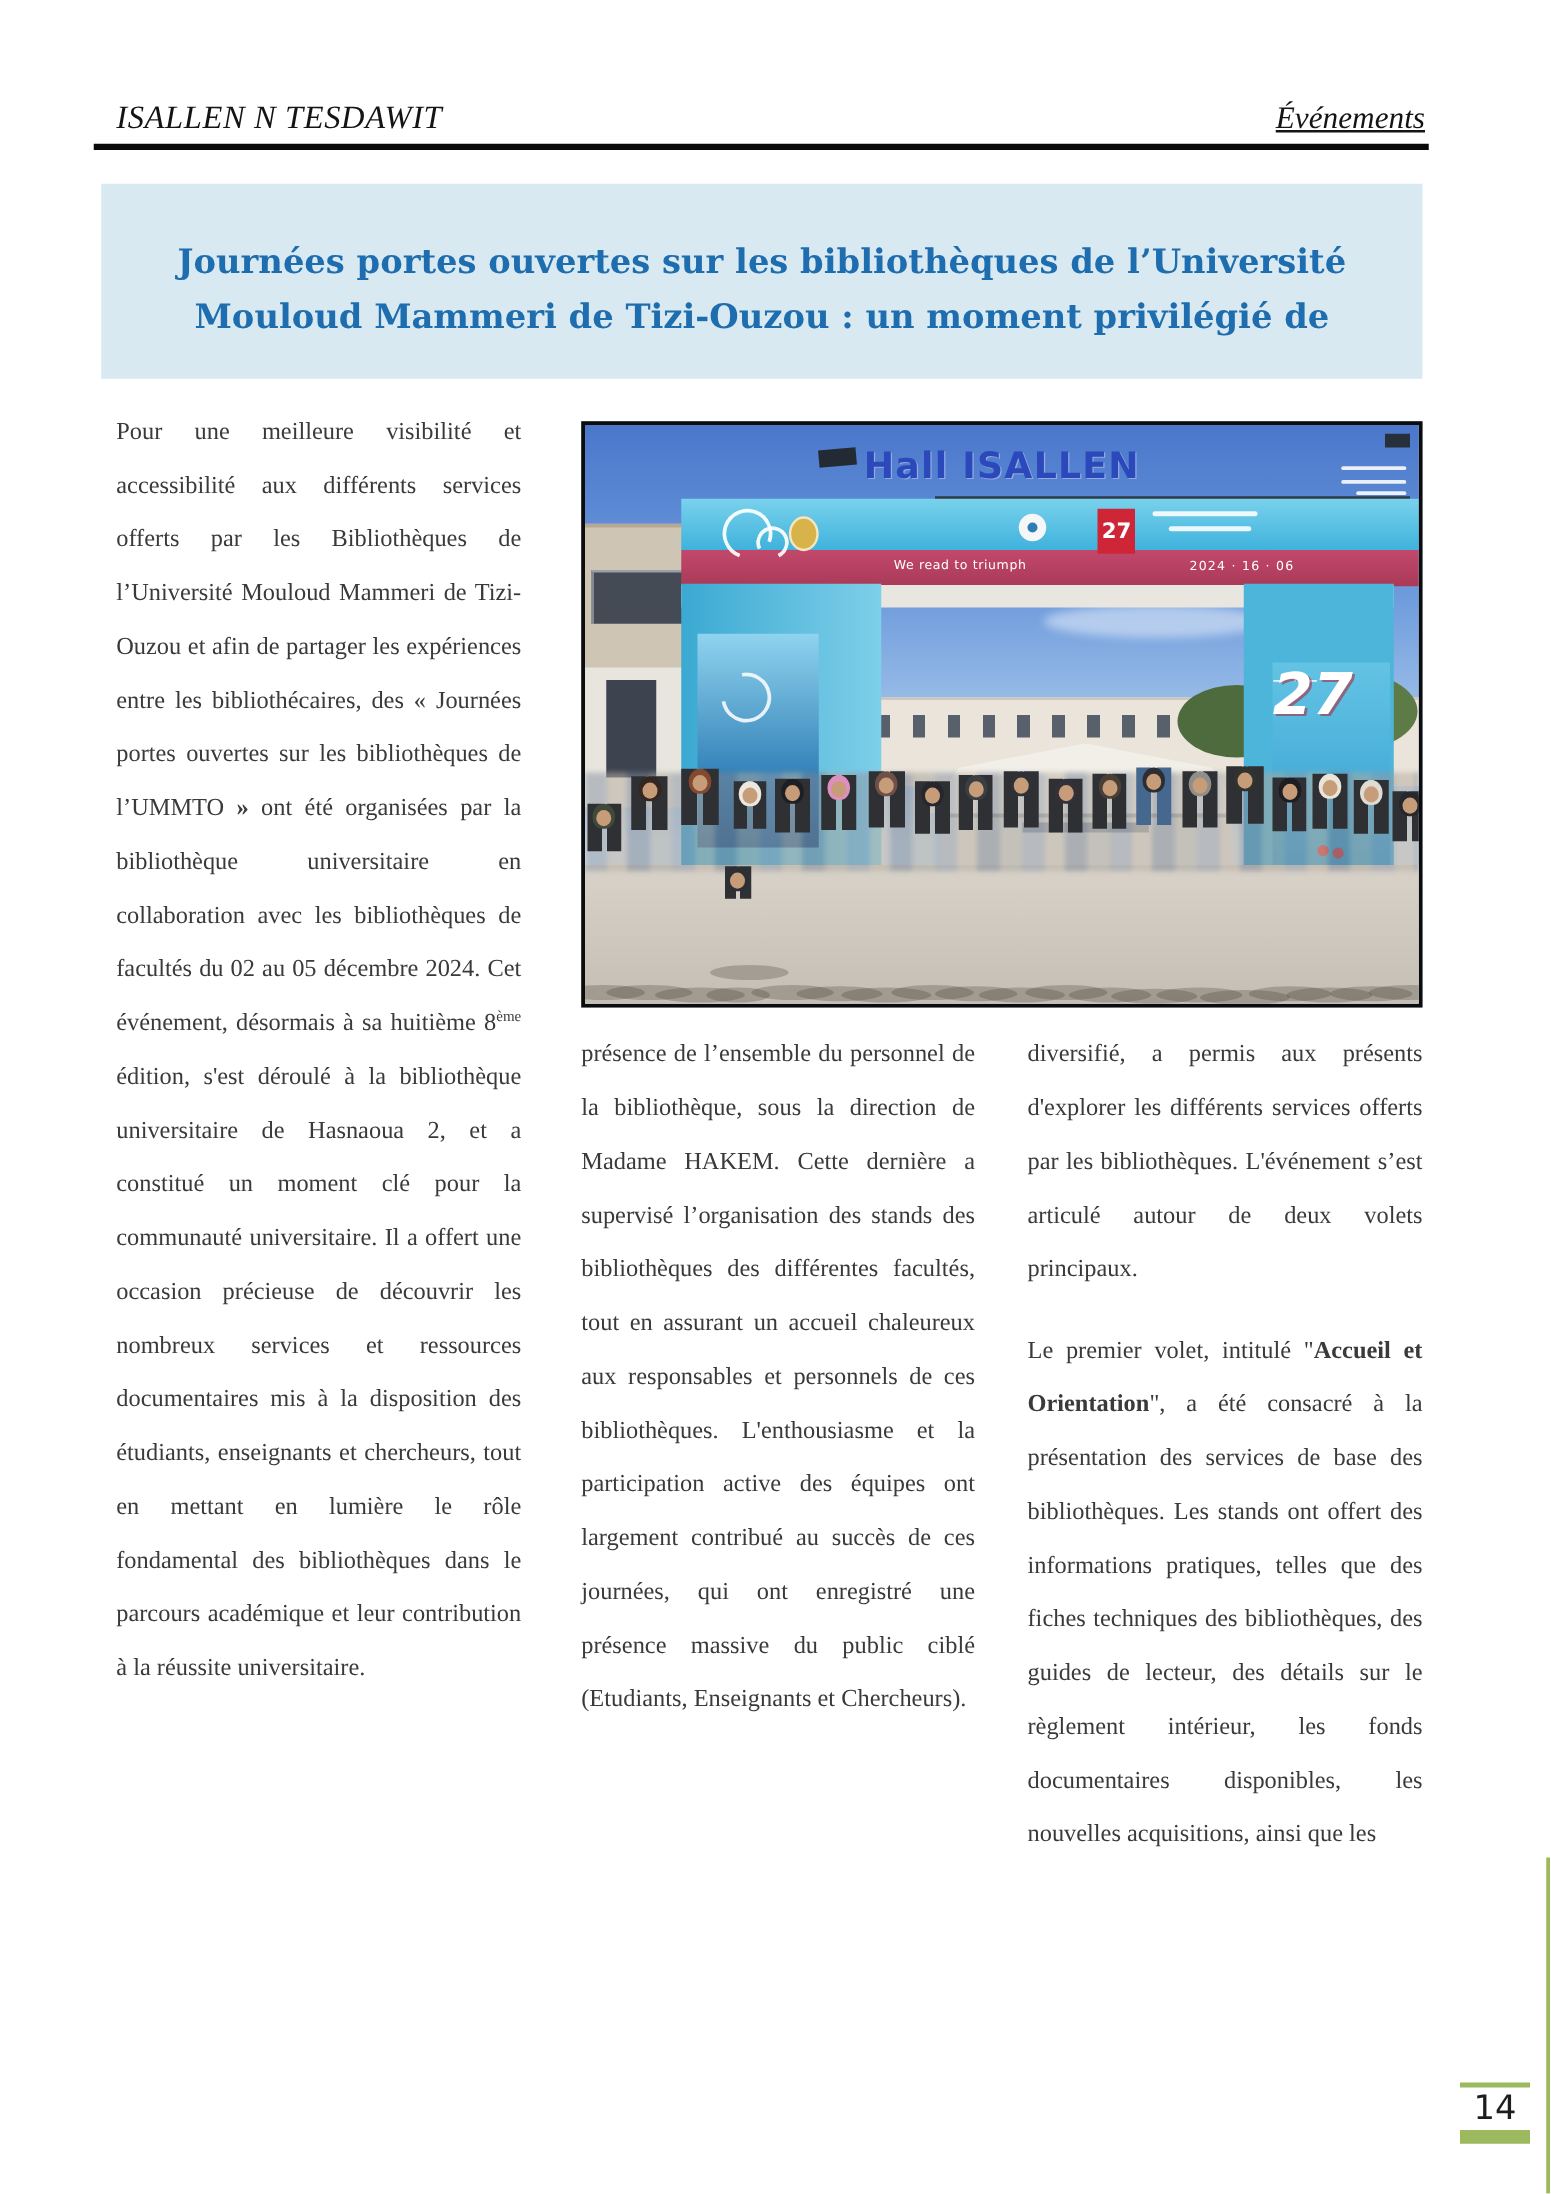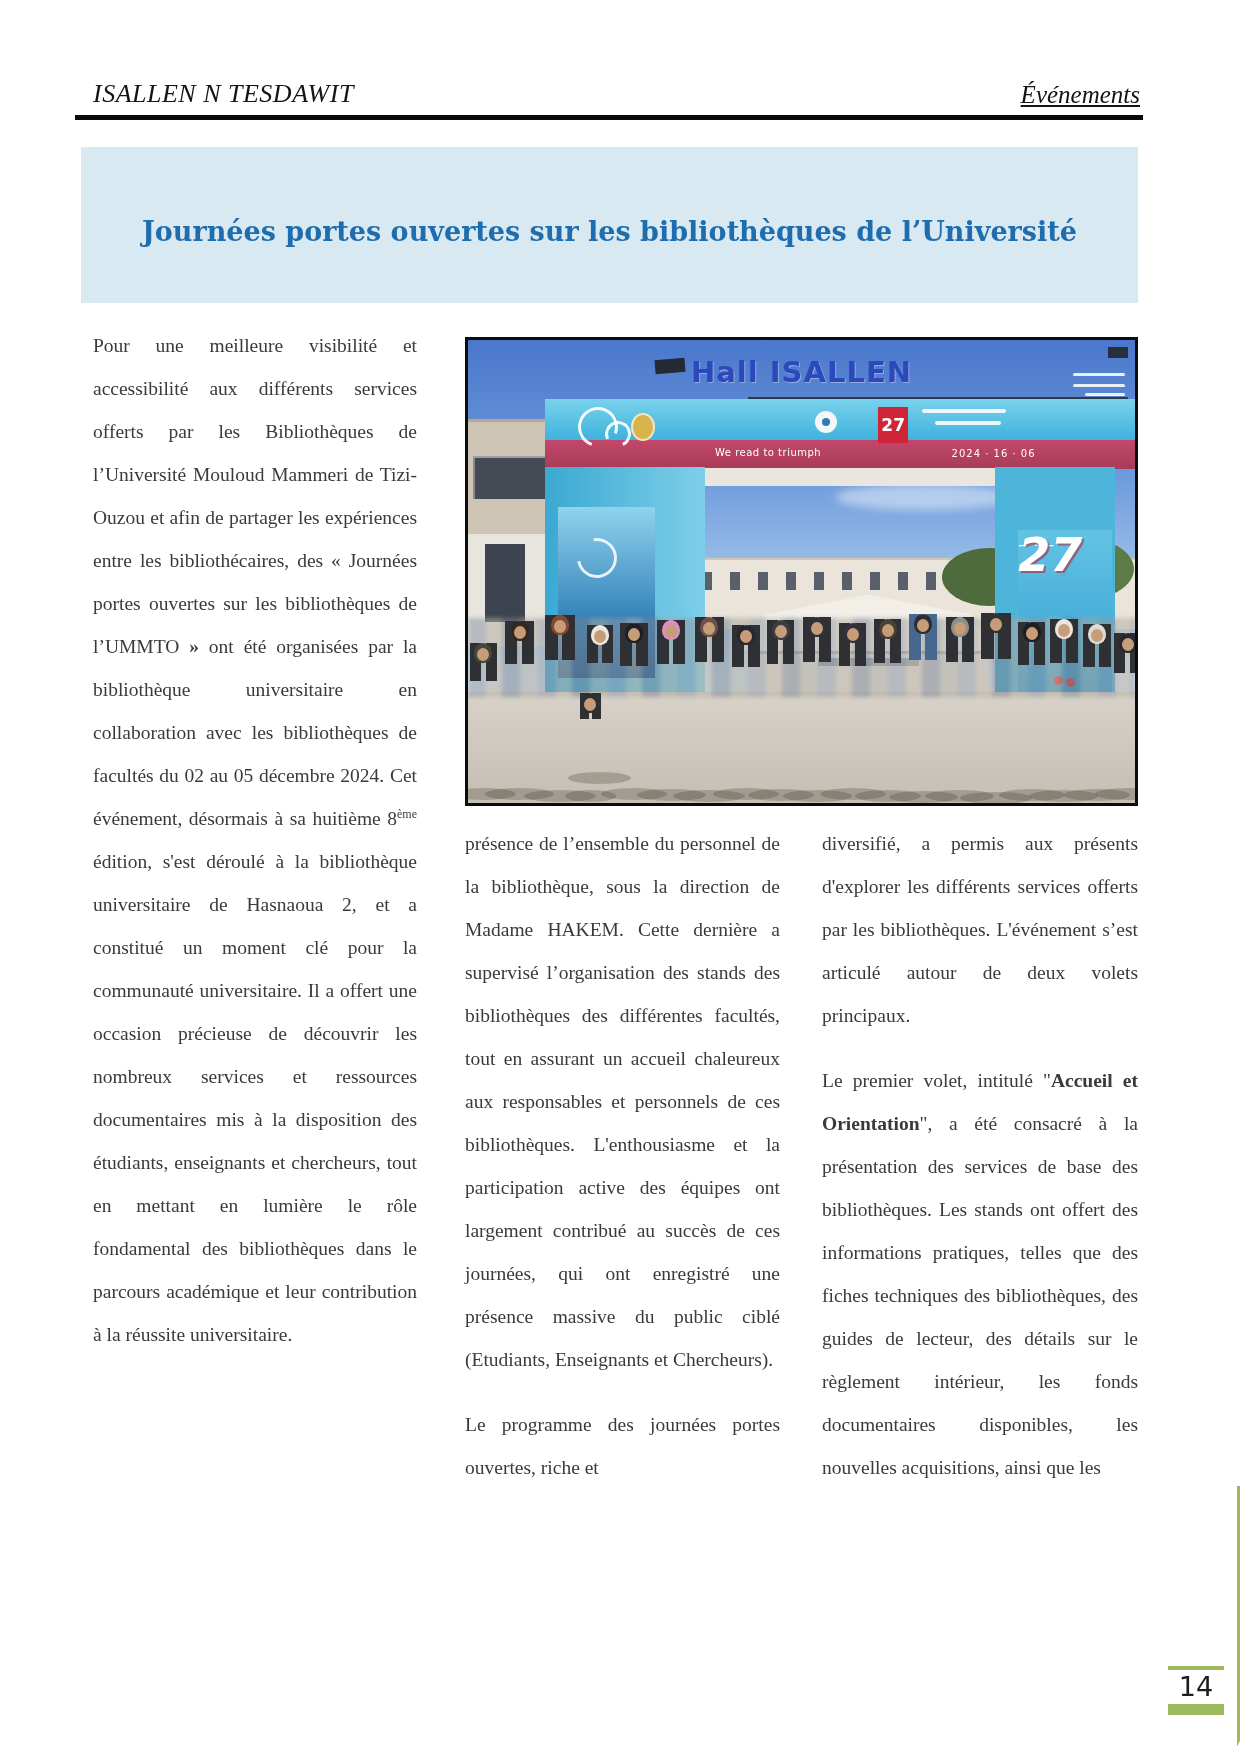--- a/index.html
+++ b/index.html
@@ -1,17 +1,17 @@
 <!DOCTYPE html>
 <html><head>
 <meta charset="utf-8">
 <style>
   html,body{margin:0;padding:0;background:#ffffff;}
   #page{position:relative;width:1241px;height:1755px;background:#ffffff;overflow:hidden;
-        font-family:"Liberation Serif",serif;color:#353535;border-radius:21px;}
+        font-family:"Liberation Serif",serif;color:#353535;}
 
   
   .hdr-left{position:absolute;left:93px;top:78px;font:italic 26px/1.2 "Liberation Serif",serif;color:#141414;letter-spacing:.5px;}
   .hdr-right{position:absolute;right:101px;top:80px;font:italic 25px/1.2 "Liberation Serif",serif;color:#141414;text-decoration:underline;}
   .hdr-rule{position:absolute;left:75px;top:115px;width:1068px;height:5px;background:#0a0a0a;}
 
   
   .banner{position:absolute;left:81px;top:147px;width:1057px;height:156px;background:#d9e9f2;
           display:flex;flex-direction:column;justify-content:center;align-items:center;padding-top:13px;box-sizing:border-box;}
   .title-line{font:bold 27px/44px "DejaVu Serif",serif;color:#1e6dae;text-align:center;white-space:nowrap;}
@@ -99,28 +99,28 @@
 <body>
 
 <div id="page">
 
   <div class="hdr-left">ISALLEN N TESDAWIT</div>
   <div class="hdr-right">Événements</div>
   <div class="hdr-rule"></div>
 
   <div class="banner" id="title-banner">
       <div class="title-line">Journées portes ouvertes sur les bibliothèques de l’Université</div>
+      <div class="title-line">Mouloud Mammeri de Tizi-Ouzou : un moment privilégié de</div>
     </div>
 
   <div class="col" id="col-left">
       <p><span>Pour une meilleure visibilité et accessibilité aux différents services offerts par les Bibliothèques de l’Université Mouloud Mammeri de Tizi-Ouzou et afin de partager les expériences entre les bibliothécaires, des « Journées portes ouvertes sur les bibliothèques de l’UMMTO </span><span class="b">»</span><span> ont été organisées par la bibliothèque universitaire en collaboration avec les bibliothèques de facultés du 02 au 05 décembre 2024. Cet événement, désormais à sa huitième 8</span><span class="sup">ème</span><span> édition, s'est déroulé à la bibliothèque universitaire de Hasnaoua 2, et a constitué un moment clé pour la communauté universitaire. Il a offert une occasion précieuse de découvrir les nombreux services et ressources documentaires mis à la disposition des étudiants, enseignants et chercheurs, tout en mettant en lumière le rôle fondamental des bibliothèques dans le parcours académique et leur contribution à la réussite universitaire.</span></p>
     </div>
   <div class="col" id="col-mid">
       <p><span>présence de l’ensemble du personnel de la bibliothèque, sous la direction de Madame HAKEM. Cette dernière a supervisé l’organisation des stands des bibliothèques des différentes facultés, tout en assurant un accueil chaleureux aux responsables et personnels de ces bibliothèques. L'enthousiasme et la participation active des équipes ont largement contribué au succès de ces journées, qui ont enregistré une présence massive du public ciblé (Etudiants, Enseignants et Chercheurs).</span></p>
-      <p><span>Le programme des journées portes ouvertes, riche et</span></p>
     </div>
   <div class="col" id="col-right">
       <p><span>diversifié, a permis aux présents d'explorer les différents services offerts par les bibliothèques. L'événement s’est articulé autour de deux volets principaux.</span></p>
       <p><span>Le premier volet, intitulé "</span><span class="b">Accueil et Orientation</span><span>", a été consacré à la présentation des services de base des bibliothèques. Les stands ont offert des informations pratiques, telles que des fiches techniques des bibliothèques, des guides de lecteur, des détails sur le règlement intérieur, les fonds documentaires disponibles, les nouvelles acquisitions, ainsi que les</span></p>
     </div>
 
   <div id="photo">
     <div class="ph-sky"></div>
     <div class="ph-cloud"></div>
     <div class="ph-bldg-left"></div>

